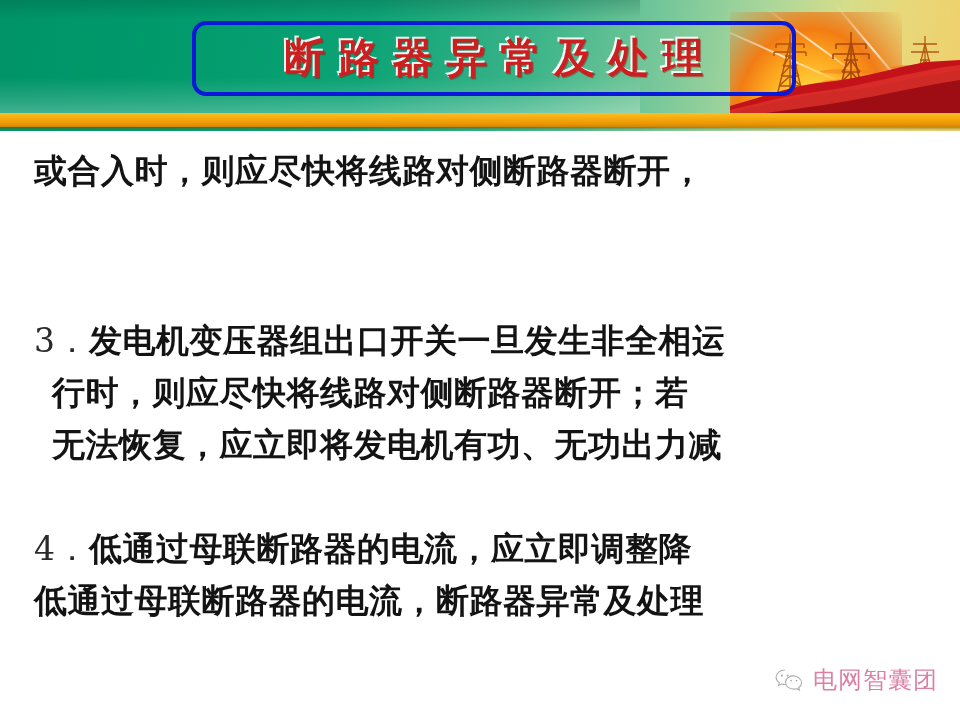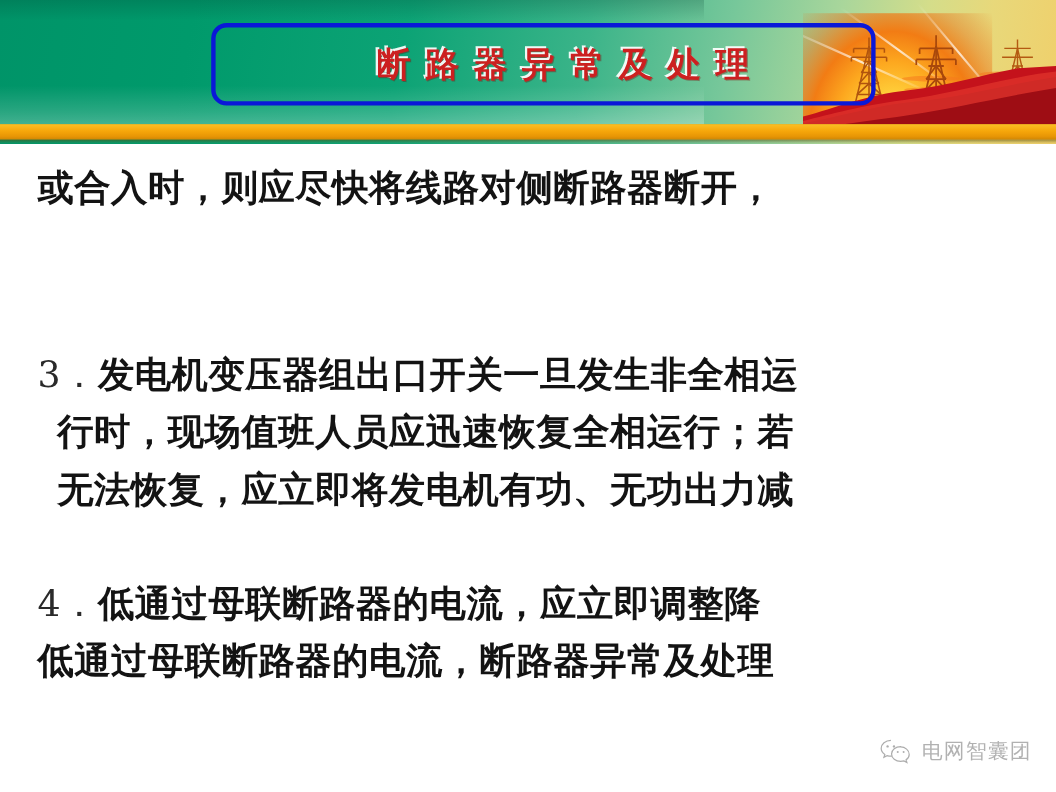--- a/index.html
+++ b/index.html
@@ -126,27 +126,27 @@
     left: 192px;
     top: 21px;
     width: 604px;
     height: 75px;
     border: 4px solid #0a18d8;
     border-radius: 14px;
     box-sizing: border-box;
   }
   .title-text {
     position: absolute;
-    left: 18px; top: 0;
+    left: 0; top: 0;
     width: 100%; height: 100%;
     display: flex;
     align-items: center;
     justify-content: center;
     font-family: "DejaVu Serif", "Liberation Serif", serif;
-    font-size: 31px;
+    font-size: 41px;
     font-weight: 700;
     letter-spacing: 13px;
     text-indent: 13px;
     color: #cc2020;
     text-shadow: -2px -2px 0 rgba(255,255,255,0.92),
                   1px  1px 0 rgba(120,0,0,0.35);
     white-space: nowrap;
   }
 
   
@@ -193,22 +193,22 @@
     position: absolute;
     right: 22px;
     bottom: 24px;
     display: flex;
     align-items: center;
     gap: 9px;
     opacity: 0.55;
   }
   .wm-text {
     font-family: "DejaVu Sans", "Liberation Sans", sans-serif;
-    font-size: 19px;
-    color: #737373;
+    font-size: 24px;
+    color: #be185d;
     letter-spacing: 1px;
     white-space: nowrap;
   }
   .wechat-icon {
     width: 30px;
     height: 24px;
     display: block;
   }
 </style>
 </head>
@@ -281,21 +281,21 @@
   </div>
 
   <div class="body-area">
 
     <div class="para para-2">
       <div class="line">或合入时，则应尽快将线路对侧断路器断开，</div>
     </div>
 
     <div class="para para-3">
       <div class="line"><span class="num">3．</span><span>发电机变压器组出口开关一旦发生非全相运</span></div>
-      <div class="line indent">行时，现场值班人员应迅速恢复全相运行；若</div>
+      <div class="line indent">行时，则应尽快将线路对侧断路器断开；若</div>
       <div class="line indent">无法恢复，应立即将发电机有功、无功出力减</div>
     </div>
 
     <div class="para para-4">
       <div class="line"><span class="num">4．</span><span>低通过母联断路器的电流，应立即调整降</span></div>
       <div class="line">低通过母联断路器的电流，断路器异常及处理</div>
     </div>
 
     <div class="watermark">
       <svg class="wechat-icon" viewBox="0 0 32 26">

